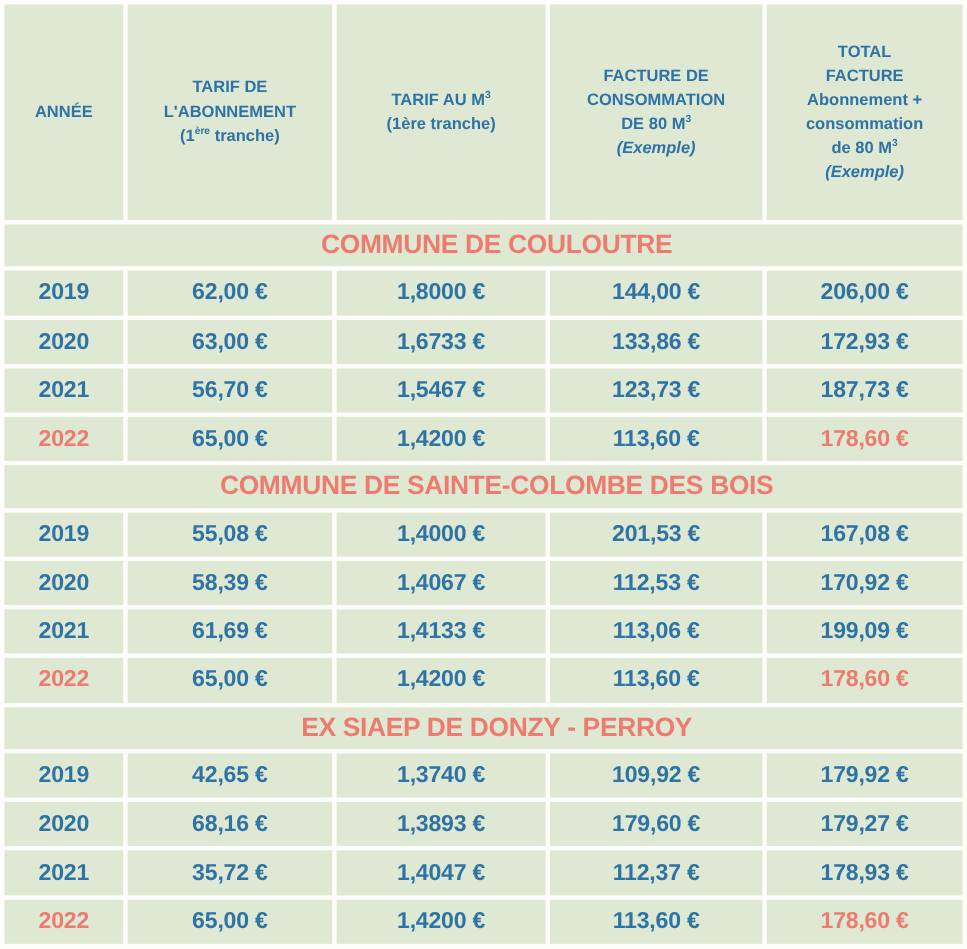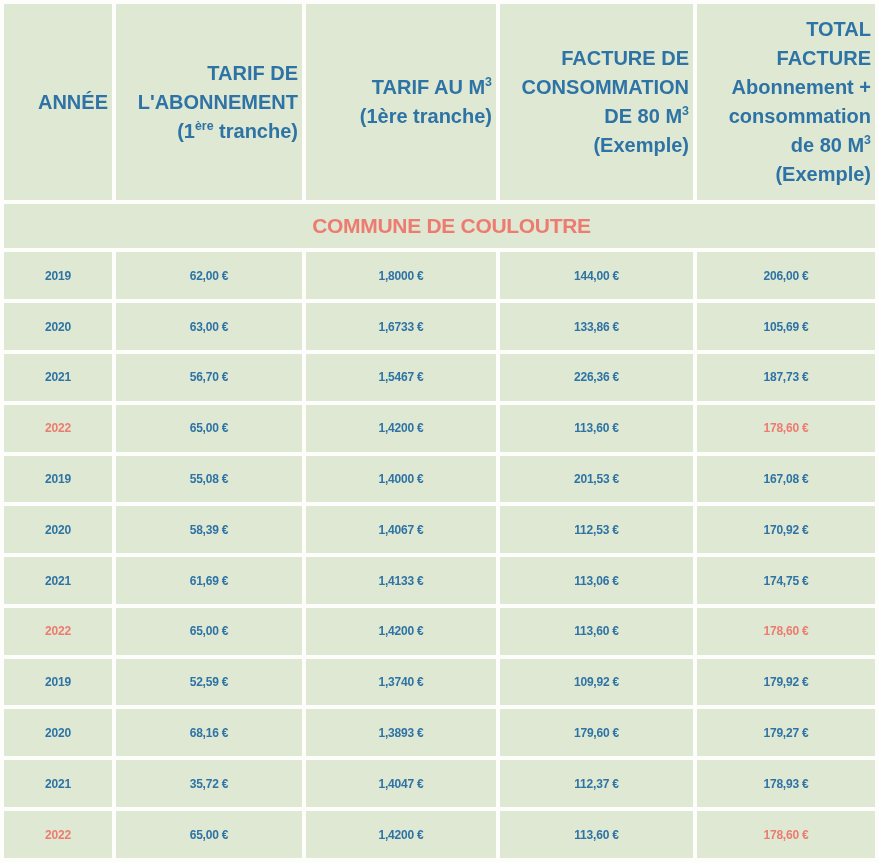--- a/index.html
+++ b/index.html
@@ -25,41 +25,40 @@
     background: #dfe8d2;
     text-align: center;
     vertical-align: middle;
     color: #2e73a5;
     font-weight: bold;
     padding: 0 4px;
     overflow: hidden;
   }
   thead th {
     height: 196px;
-    font-size: 20px;
+    font-size: 15px;
     line-height: 1.45;
-    text-align: right;
   }
   thead th .hline { display: block; }
   sup {
     font-size: 62%;
     line-height: 0;
     vertical-align: super;
   }
-  .italic { }
+  .italic { font-style: italic; }
   tr.section-row td {
     height: 38px;
-    font-size: 21px;
+    font-size: 24px;
     letter-spacing: -0.3px;
     color: #ed7b70;
     padding-left: 28px;
   }
   tr.data-row td {
     height: 40px;
-    font-size: 12px;
+    font-size: 21px;
     letter-spacing: -0.2px;
   }
   tr.data-row.highlight td.year-cell,
   tr.data-row.highlight td.total-cell {
     color: #ed7b70;
   }
 </style>
 </head>
 <body>
 
@@ -112,69 +111,75 @@
         <td>62,00 €</td>
         <td>1,8000 €</td>
         <td>144,00 €</td>
         <td class="total-cell">206,00 €</td>
       </tr>
       <tr class="data-row">
         <td class="year-cell">2020</td>
         <td>63,00 €</td>
         <td>1,6733 €</td>
         <td>133,86 €</td>
-        <td class="total-cell">105,69 €</td>
+        <td class="total-cell">172,93 €</td>
       </tr>
       <tr class="data-row">
         <td class="year-cell">2021</td>
         <td>56,70 €</td>
         <td>1,5467 €</td>
-        <td>226,36 €</td>
+        <td>123,73 €</td>
         <td class="total-cell">187,73 €</td>
       </tr>
       <tr class="data-row highlight">
         <td class="year-cell">2022</td>
         <td>65,00 €</td>
         <td>1,4200 €</td>
         <td>113,60 €</td>
         <td class="total-cell">178,60 €</td>
       </tr>
 
+      <tr class="section-row">
+        <td colspan="5">COMMUNE DE SAINTE-COLOMBE DES BOIS</td>
+      </tr>
       <tr class="data-row">
         <td class="year-cell">2019</td>
         <td>55,08 €</td>
         <td>1,4000 €</td>
         <td>201,53 €</td>
         <td class="total-cell">167,08 €</td>
       </tr>
       <tr class="data-row">
         <td class="year-cell">2020</td>
         <td>58,39 €</td>
         <td>1,4067 €</td>
         <td>112,53 €</td>
         <td class="total-cell">170,92 €</td>
       </tr>
       <tr class="data-row">
         <td class="year-cell">2021</td>
         <td>61,69 €</td>
         <td>1,4133 €</td>
         <td>113,06 €</td>
-        <td class="total-cell">174,75 €</td>
+        <td class="total-cell">199,09 €</td>
       </tr>
       <tr class="data-row highlight">
         <td class="year-cell">2022</td>
         <td>65,00 €</td>
         <td>1,4200 €</td>
         <td>113,60 €</td>
         <td class="total-cell">178,60 €</td>
       </tr>
 
+      <tr class="section-row">
+        <td colspan="5">EX SIAEP DE DONZY - PERROY</td>
+      </tr>
       <tr class="data-row">
         <td class="year-cell">2019</td>
-        <td>52,59 €</td>
+        <td>42,65 €</td>
         <td>1,3740 €</td>
         <td>109,92 €</td>
         <td class="total-cell">179,92 €</td>
       </tr>
       <tr class="data-row">
         <td class="year-cell">2020</td>
         <td>68,16 €</td>
         <td>1,3893 €</td>
         <td>179,60 €</td>
         <td class="total-cell">179,27 €</td>

